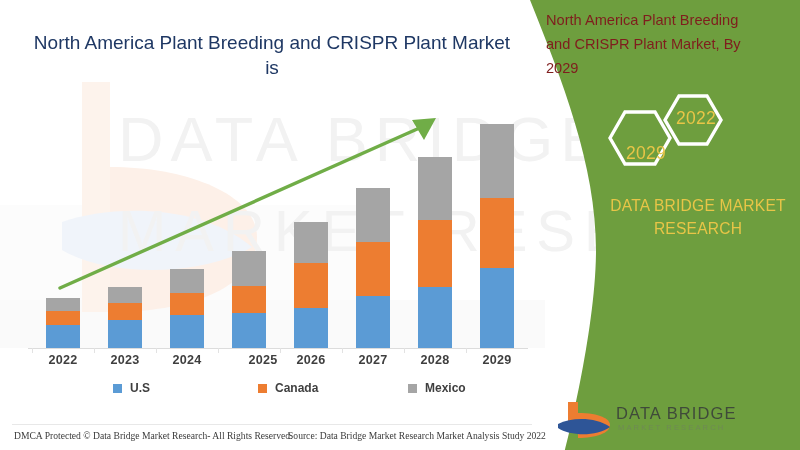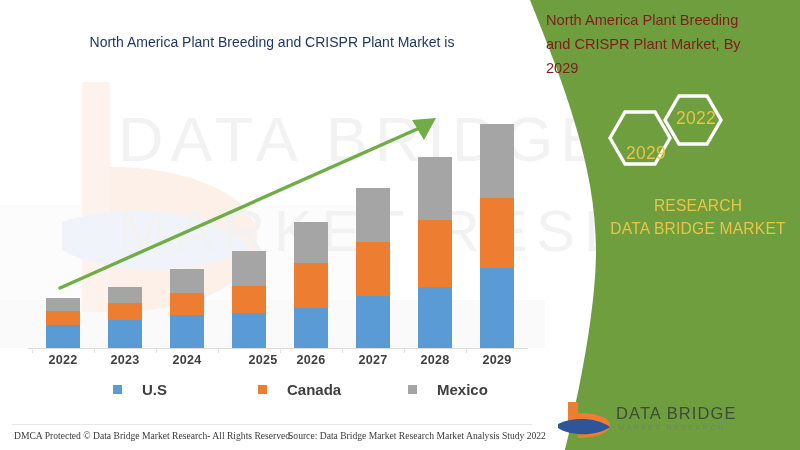--- a/index.html
+++ b/index.html
@@ -70,21 +70,21 @@
   }
 
   
   .headline {
     position: absolute;
     left: 26px;
     top: 30px;
     width: 492px;
     text-align: center;
     color: #1f3864;
-    font-size: 14px;
+    font-size: 19px;
     line-height: 25px;
     font-weight: 400;
     z-index: 5;
   }
 
   
   .chart {
     position: absolute;
     left: 0;
     top: 0;
@@ -155,22 +155,22 @@
     left: 28px;
     top: 381px;
     width: 500px;
     height: 20px;
     z-index: 5;
   }
   .legend-item {
     position: absolute;
     display: flex;
     align-items: center;
-    gap: 20px;
-    font-size: 15px;
+    gap: 8px;
+    font-size: 12px;
     font-weight: bold;
     color: #3f3f3f;
   }
   .legend-swatch {
     width: 9px;
     height: 9px;
     display: inline-block;
     flex: 0 0 auto;
   }
 
@@ -428,22 +428,22 @@
   <div class="hexes">
     <svg width="145" height="105" viewBox="0 0 145 105">
       <polygon points="17,52 32,26 62,26 77,52 62,78 32,78" fill="none" stroke="#ffffff" stroke-width="3.4"></polygon>
       <polygon points="72,34 86,10 114,10 128,34 114,58 86,58" fill="none" stroke="#ffffff" stroke-width="3.4"></polygon>
     </svg>
     <div class="hex-label hex-2029">2029</div>
     <div class="hex-label hex-2022">2022</div>
   </div>
 
   <div class="gp-brand">
+    <div>DATA BRIDGE MARKET</div>
     <div>RESEARCH</div>
-    <div>DATA BRIDGE MARKET</div>
   </div>
 
   <div class="gp-logo">
     <svg width="58" height="42" viewBox="0 0 58 42" style="position:absolute;left:0;top:2px">
       <path d="M12 2 L12 30 L22 30 L22 2 Z" fill="#ed7d31"></path>
       <path d="M22 13 C44 13 54 19 54 25 C54 33 40 38 22 38 Z" fill="#ed7d31"></path>
       <path d="M2 24 C16 17 40 17 54 27 C40 37 14 36 2 28 Z" fill="#2e5597"></path>
     </svg>
     <div class="gp-logo-main">DATA BRIDGE</div>
     <div class="gp-logo-sub">MARKET RESEARCH</div>

